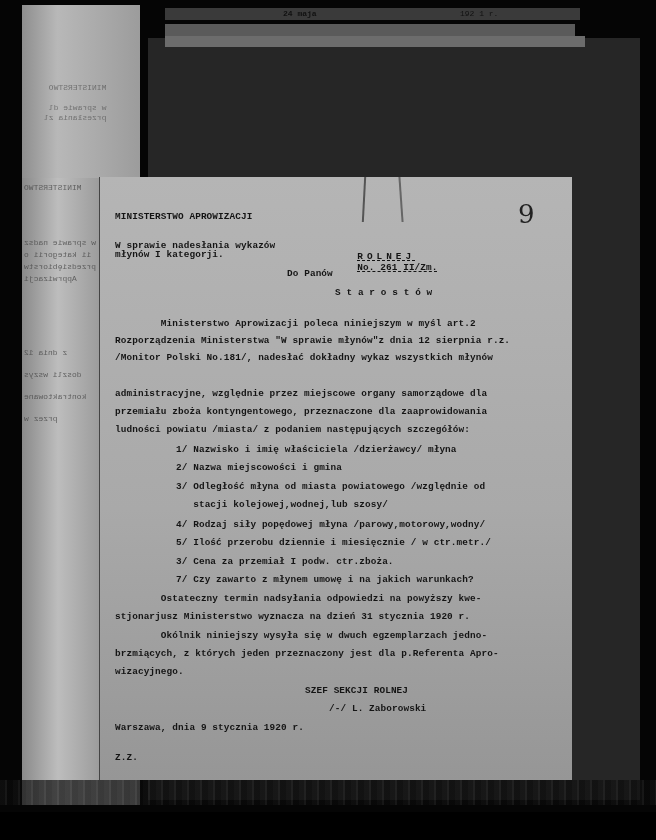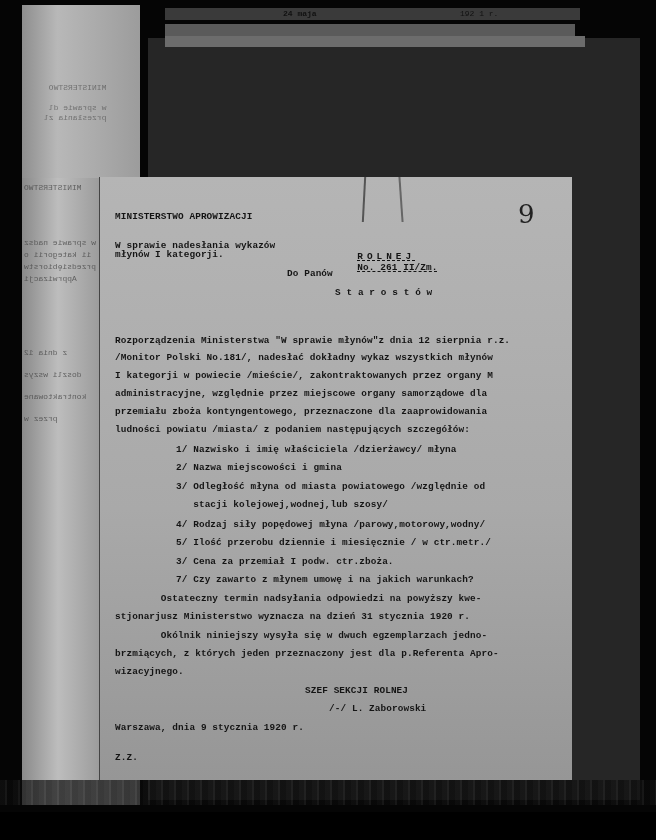--- a/index.html
+++ b/index.html
@@ -76,23 +76,23 @@
     <div class="line" style="left:15px;top:63px">W sprawie nadesłania wykazów</div>
     <div class="line" style="left:15px;top:72px">młynów I kategorji.</div>
     <div class="line" style="left:223px;top:63px">
       <span class="okolnik">ROLNEJ</span>
       <span class="okolnik-num">No. 261 II/Zm.</span>
     </div>
 
     <div class="line" style="left:187px;top:91px">Do Panów</div>
     <div class="line" style="left:235px;top:110px">S t a r o s t ó w</div>
 
+    <div class="line" style="left:15px;top:141px">        Ministerstwo Aprowizacji poleca niniejszym w myśl art.2</div>
     <div class="line" style="left:15px;top:158px">Rozporządzenia Ministerstwa "W sprawie młynów"z dnia 12 sierpnia r.z.</div>
     <div class="line" style="left:15px;top:175px">/Monitor Polski No.181/, nadesłać dokładny wykaz wszystkich młynów</div>
-    <div class="line" style="left:15px;top:193px">I kategorji w powiecie /mieście/, zakontraktowanych przez organy M</div>
     <div class="line" style="left:15px;top:211px">administracyjne, względnie przez miejscowe organy samorządowe dla</div>
     <div class="line" style="left:15px;top:229px">przemiału zboża kontyngentowego, przeznaczone dla zaaprowidowania</div>
     <div class="line" style="left:15px;top:247px">ludności powiatu /miasta/ z podaniem następujących szczegółów:</div>
 
     <div class="line" style="left:76px;top:267px">1/ Nazwisko i imię właściciela /dzierżawcy/ młyna</div>
     <div class="line" style="left:76px;top:285px">2/ Nazwa miejscowości i gmina</div>
     <div class="line" style="left:76px;top:304px">3/ Odległość młyna od miasta powiatowego /względnie od</div>
     <div class="line" style="left:76px;top:322px">   stacji kolejowej,wodnej,lub szosy/</div>
     <div class="line" style="left:76px;top:342px">4/ Rodzaj siły popędowej młyna /parowy,motorowy,wodny/</div>
     <div class="line" style="left:76px;top:360px">5/ Ilość przerobu dziennie i miesięcznie / w ctr.metr./</div>

